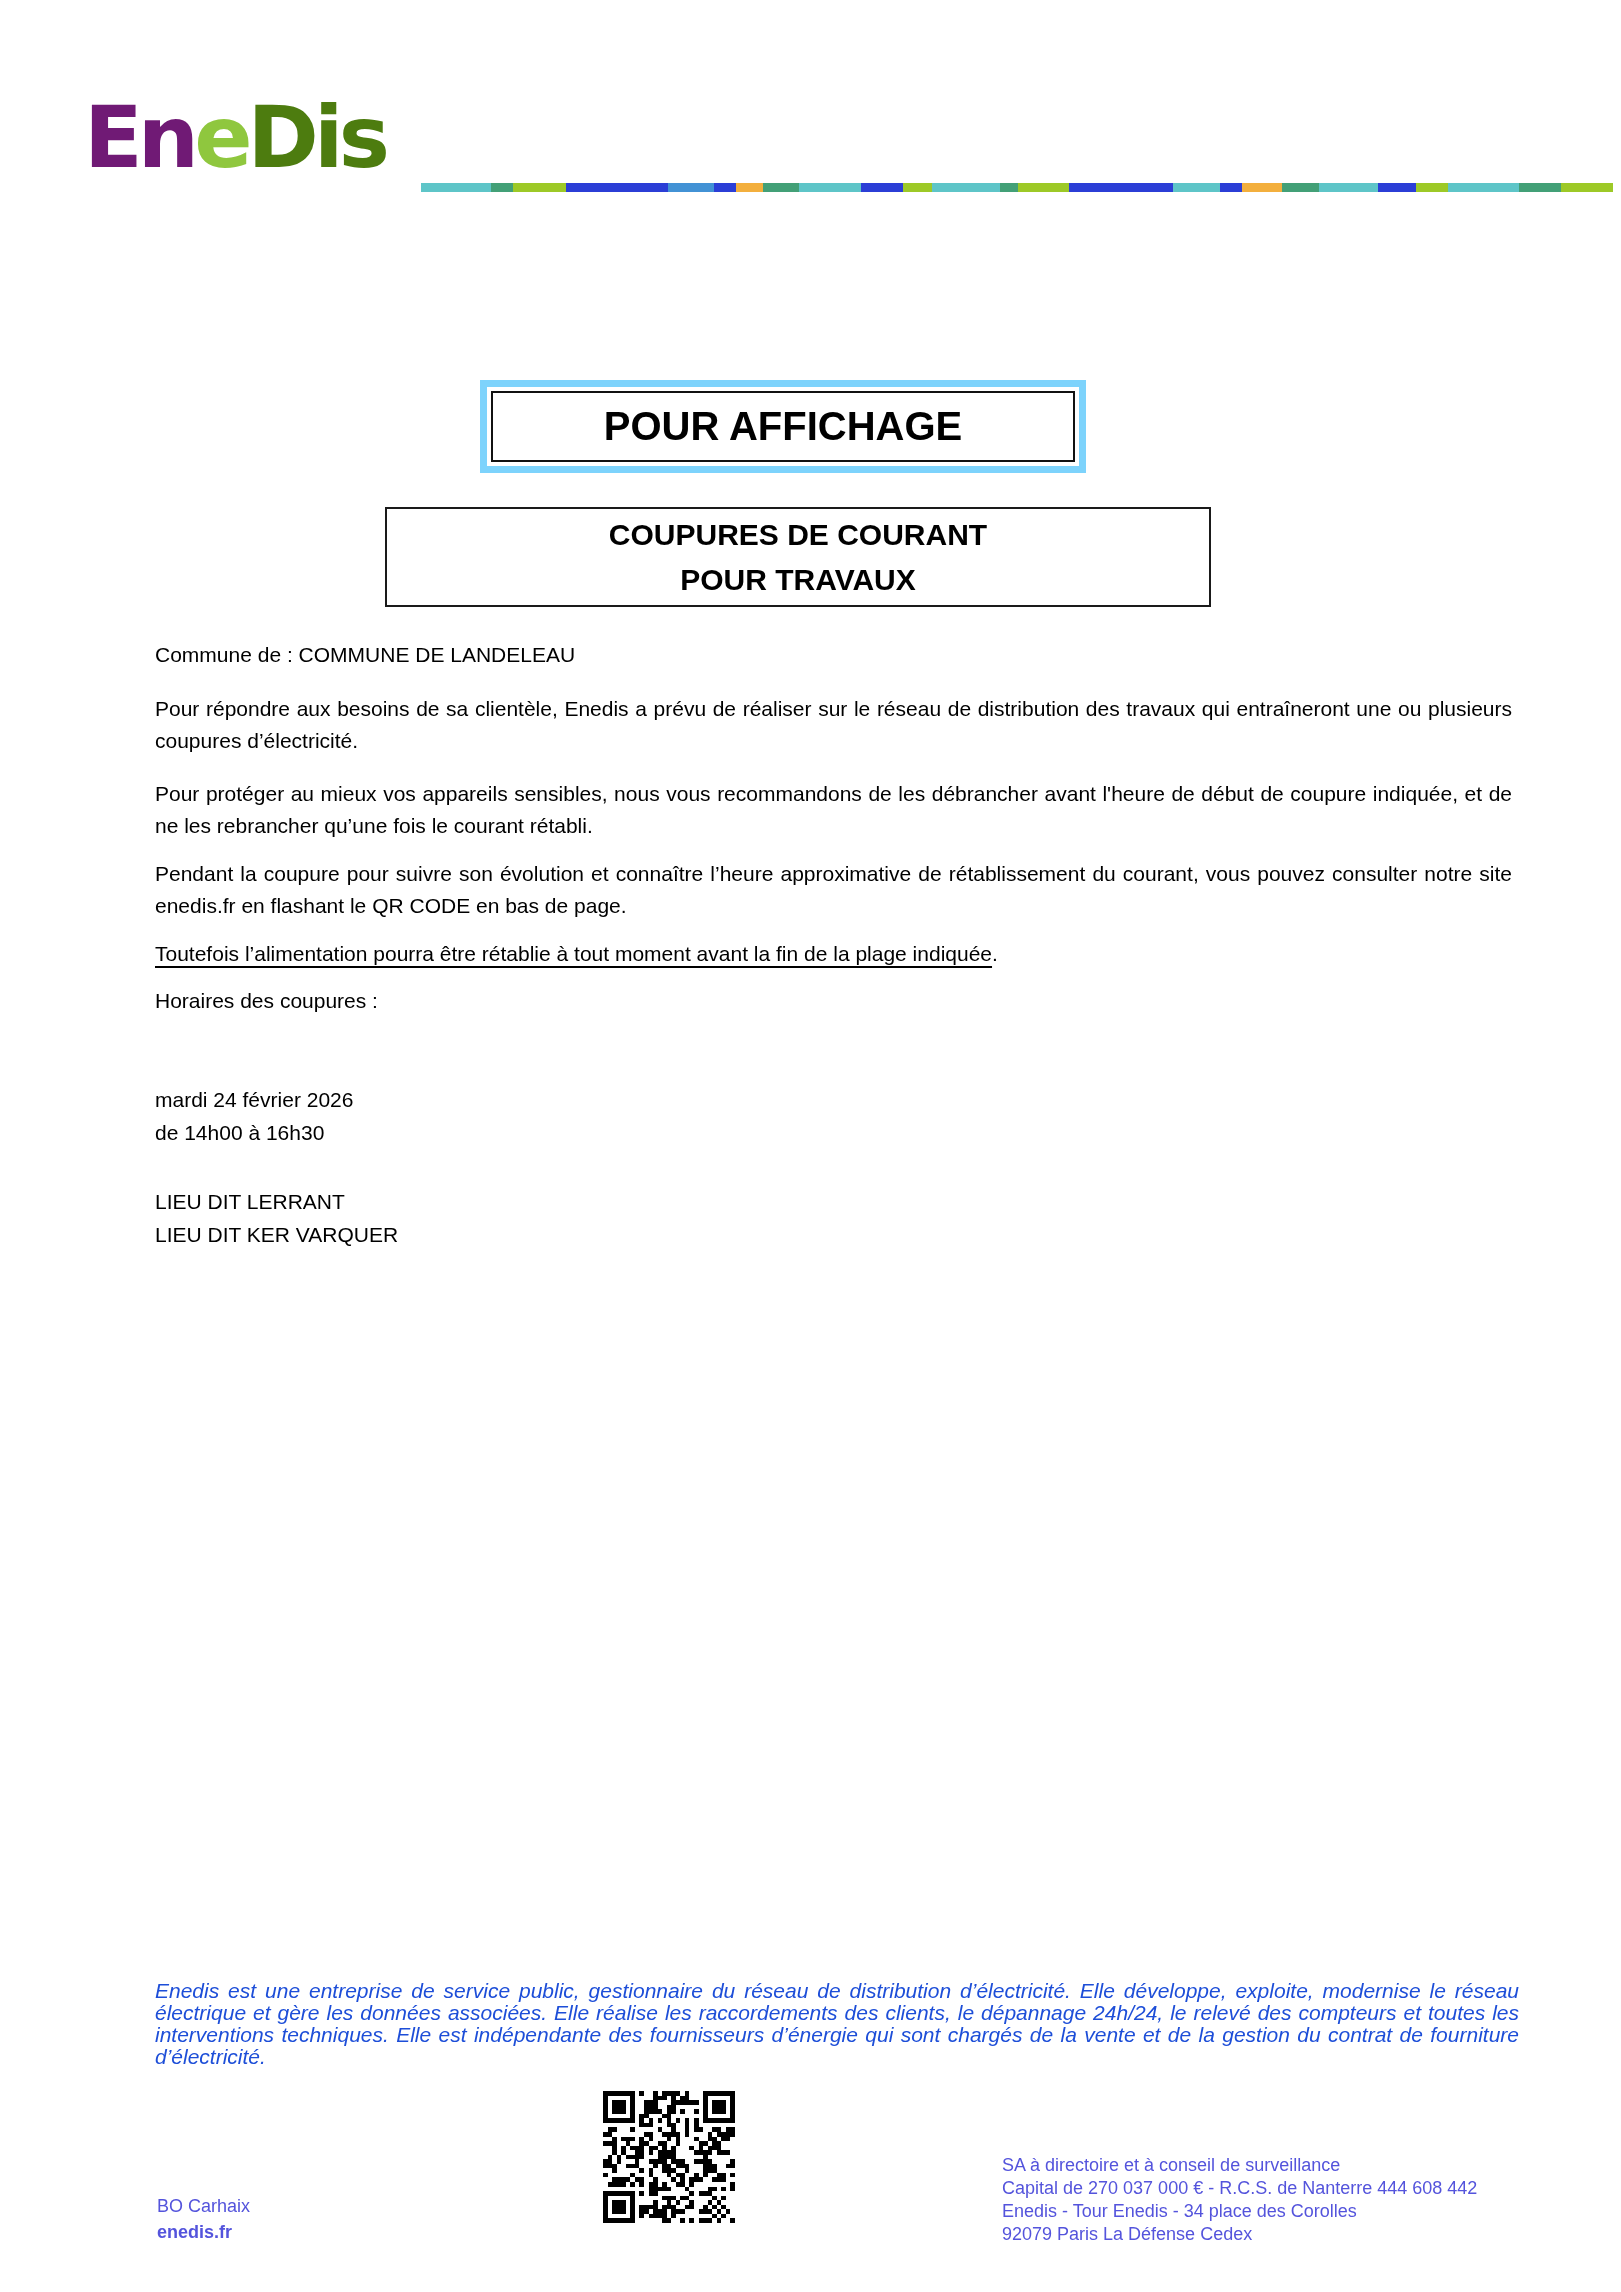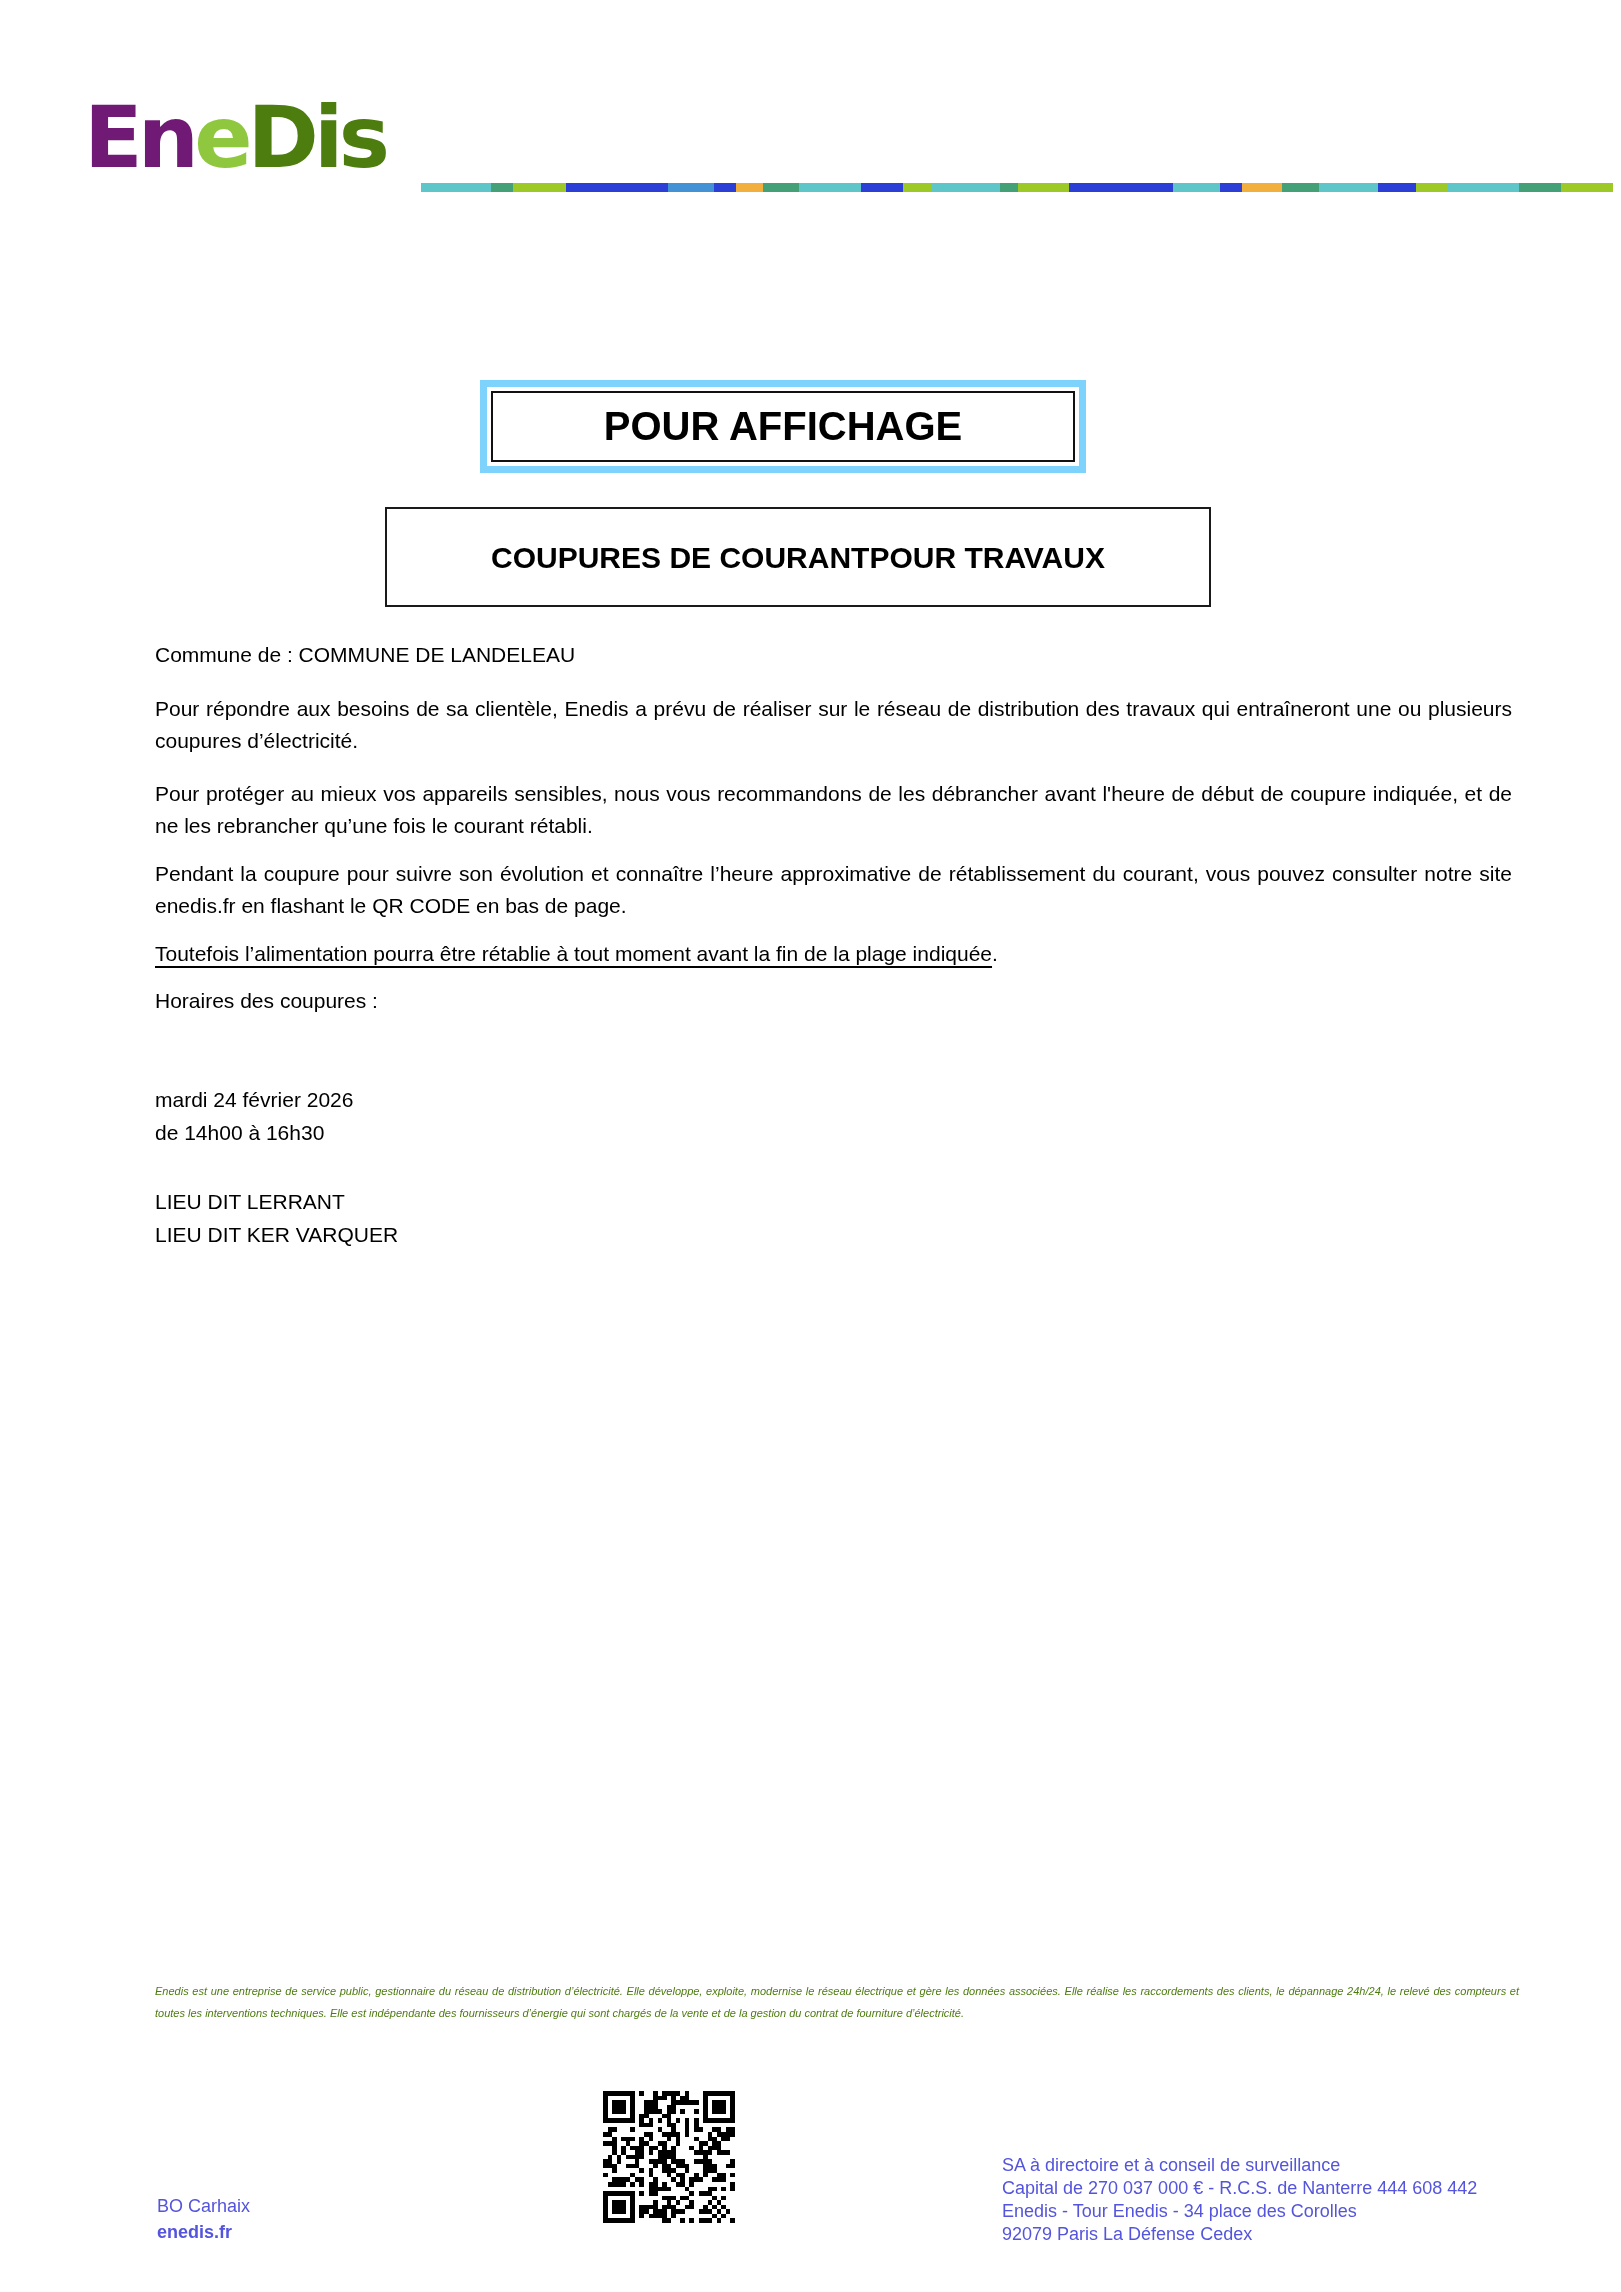--- a/index.html
+++ b/index.html
@@ -50,21 +50,21 @@
     box-sizing:border-box;
     display:flex;align-items:center;justify-content:center;
     font-size:40px;font-weight:bold;
     letter-spacing:0px;
   }
   .notice-box{
     position:absolute;left:385px;top:507px;
     width:826px;height:100px;
     border:2.9px solid #1a1a1a;
     box-sizing:border-box;
-    display:flex;align-items:center;justify-content:center;
+    display:flex;flex-direction:column;align-items:center;justify-content:center;
     font-size:30px;font-weight:bold;
     line-height:45px;
     text-align:center;
   }
   
   .body-text{
     position:absolute;left:155px;top:639px;
     width:1357px;
     font-size:21px;
     line-height:32px;
@@ -77,24 +77,24 @@
     text-decoration-thickness:2px;
     text-underline-offset:4.9px;
   }
   .sched-block{margin-top:66px;line-height:33px;}
   .district-block{margin-top:36px;line-height:33px;}
   
   .about{
     position:absolute;left:155px;top:1980px;
     width:1364px;
     font-style:italic;
-    font-size:11px;
+    font-size:21px;
     line-height:22px;
     text-align:justify;
-    color:#4d7c0f;
+    color:#1d4ed8;
   }
   .qr{
     position:absolute;left:603px;top:2091px;
     width:132px;height:132px;
   }
   .office-block{
     position:absolute;left:157px;top:2194px;
     font-size:18px;line-height:25.5px;
   }
   .office-block .site{font-weight:bold;}

